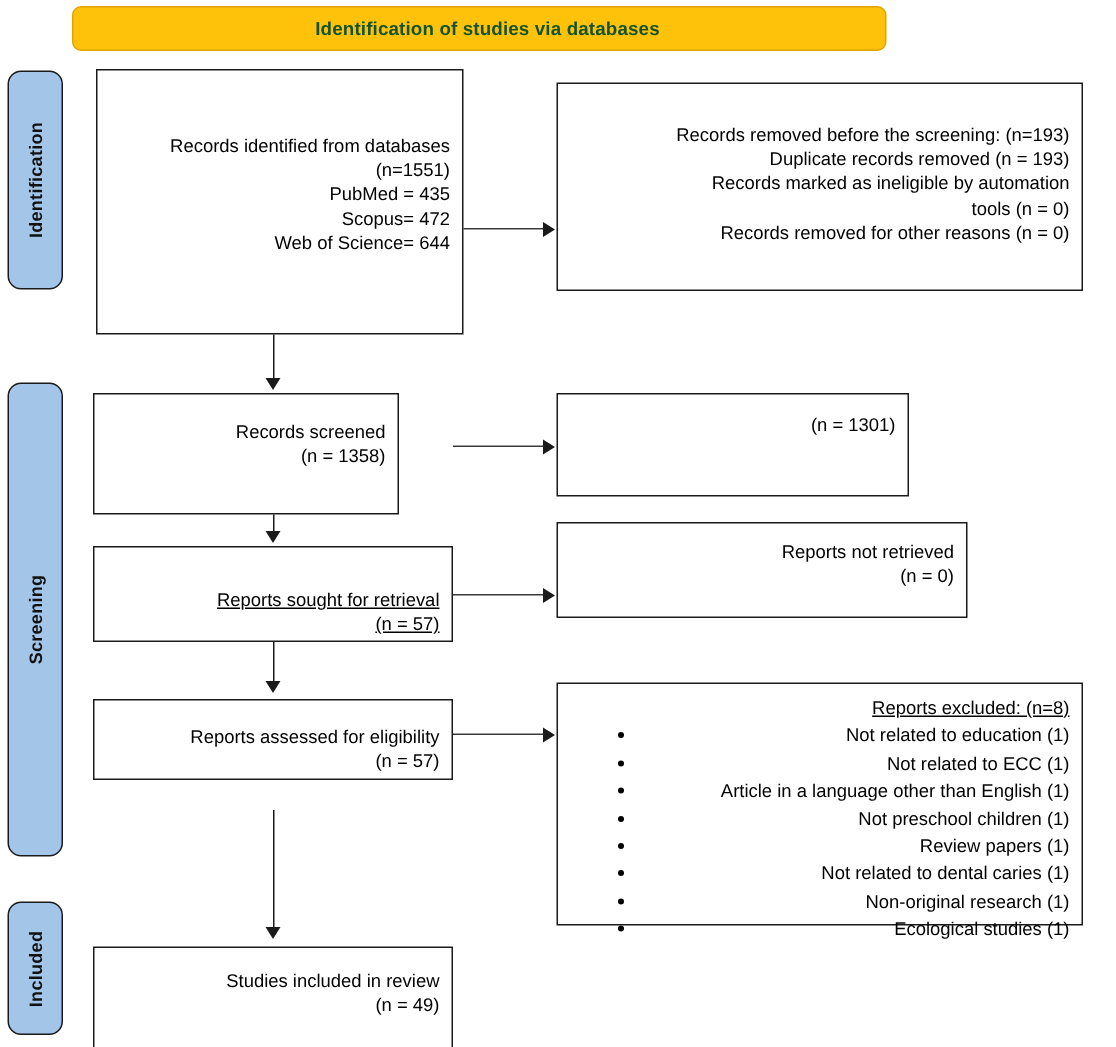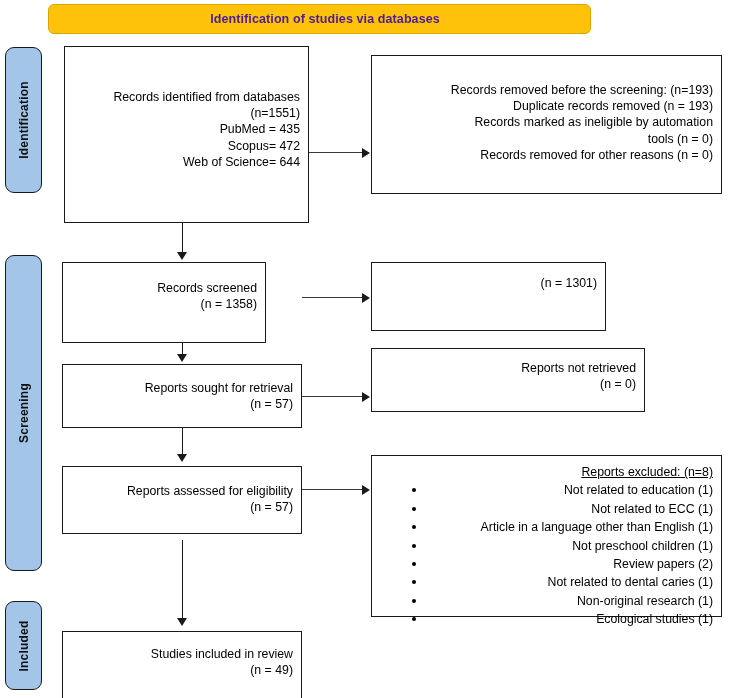--- a/index.html
+++ b/index.html
@@ -31,21 +31,21 @@
     border-radius: 6px;
     display: flex;
     align-items: center;
     justify-content: center;
     box-sizing: border-box;
   }
   .banner-text {
     font-size: 12.5px;
     font-weight: bold;
     letter-spacing: 0.1px;
-    color: #4c1d95;
+    color: #14532d;
     white-space: nowrap;
     margin-left: 11px;
   }
 
   
   .stage {
     position: absolute;
     left: 5px;
     width: 37px;
     background: #A3C6E8;
@@ -97,26 +97,26 @@
   #box-removed      { left: 371px; top: 55px;  width: 351px; height: 139px; }
   #box-removed .box-body      { top: 26px; left: 14px; }
 
   #box-screened     { left: 62px;  top: 262px; width: 204px; height: 81px; }
   #box-screened .box-body     { top: 17px; }
 
   #box-excluded     { left: 371px; top: 262px; width: 235px; height: 69px; }
   #box-excluded .box-body     { top: 12px; left: 14px; }
 
   #box-sought       { left: 62px;  top: 364px; width: 240px; height: 64px; }
-  #box-sought .box-body       { top: 15px; }
+  #box-sought .box-body       { top: 27px; text-decoration: underline; }
 
   #box-notretrieved { left: 371px; top: 348px; width: 274px; height: 64px; }
   #box-notretrieved .box-body { top: 11px; left: 14px; }
 
-  #box-eligibility  { left: 62px;  top: 466px; width: 240px; height: 68px; }
+  #box-eligibility  { left: 62px;  top: 466px; width: 240px; height: 54px; }
   #box-eligibility .box-body  { top: 16px; }
 
   #box-repexcluded  { left: 371px; top: 455px; width: 351px; height: 162px; }
   #box-repexcluded .box-body  { top: 8px; left: 12px; }
 
   #box-included     { left: 62px;  top: 631px; width: 240px; height: 74px; }
   #box-included .box-body     { top: 14px; }
 
   
   .excl-head {
@@ -268,21 +268,21 @@
   </div>
 
   <div class="box" id="box-repexcluded">
     <div class="box-body">
       <div class="excl-head">Reports excluded: (n=8)</div>
       <ul class="excl-list">
         <li>Not related to education (1)</li>
         <li>Not related to ECC (1)</li>
         <li>Article in a language other than English (1)</li>
         <li>Not preschool children (1)</li>
-        <li>Review papers (2)</li>
+        <li>Review papers (1)</li>
         <li>Not related to dental caries (1)</li>
         <li>Non-original research (1)</li>
         <li>Ecological studies (1)</li>
       </ul>
     </div>
   </div>
 
   <div class="box" id="box-included">
     <div class="box-body">
       <div>Studies included in review</div>

